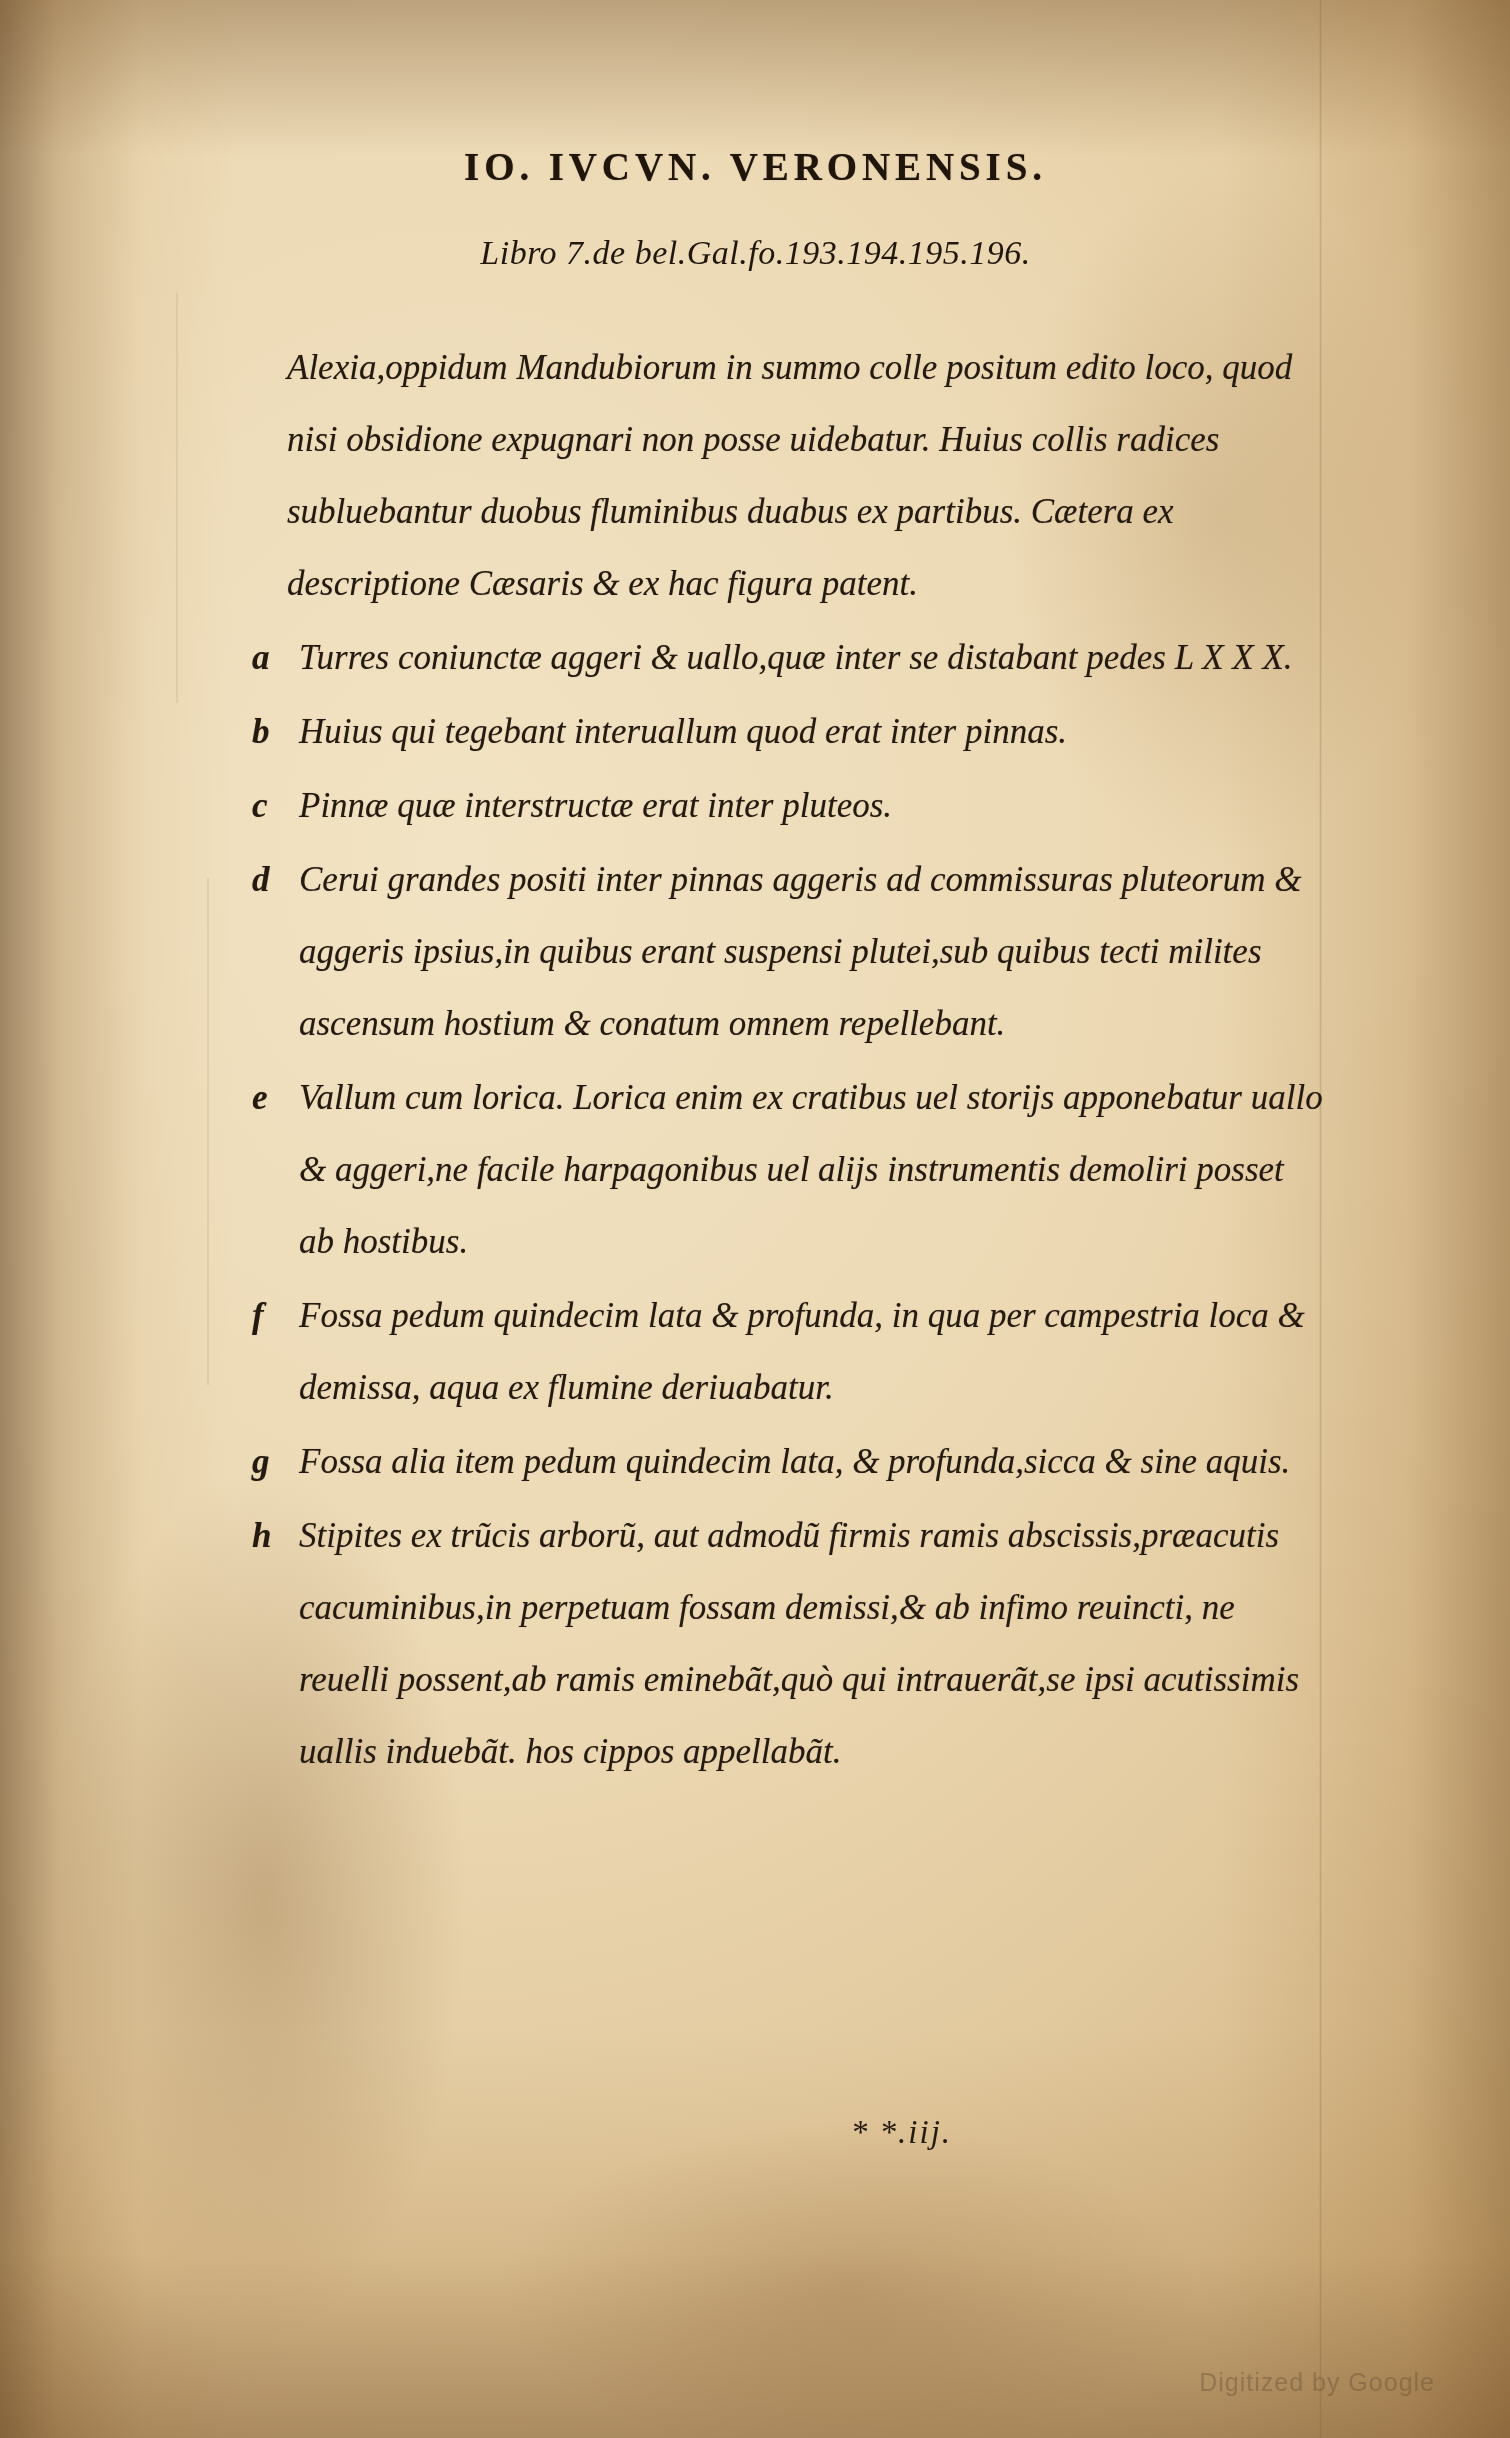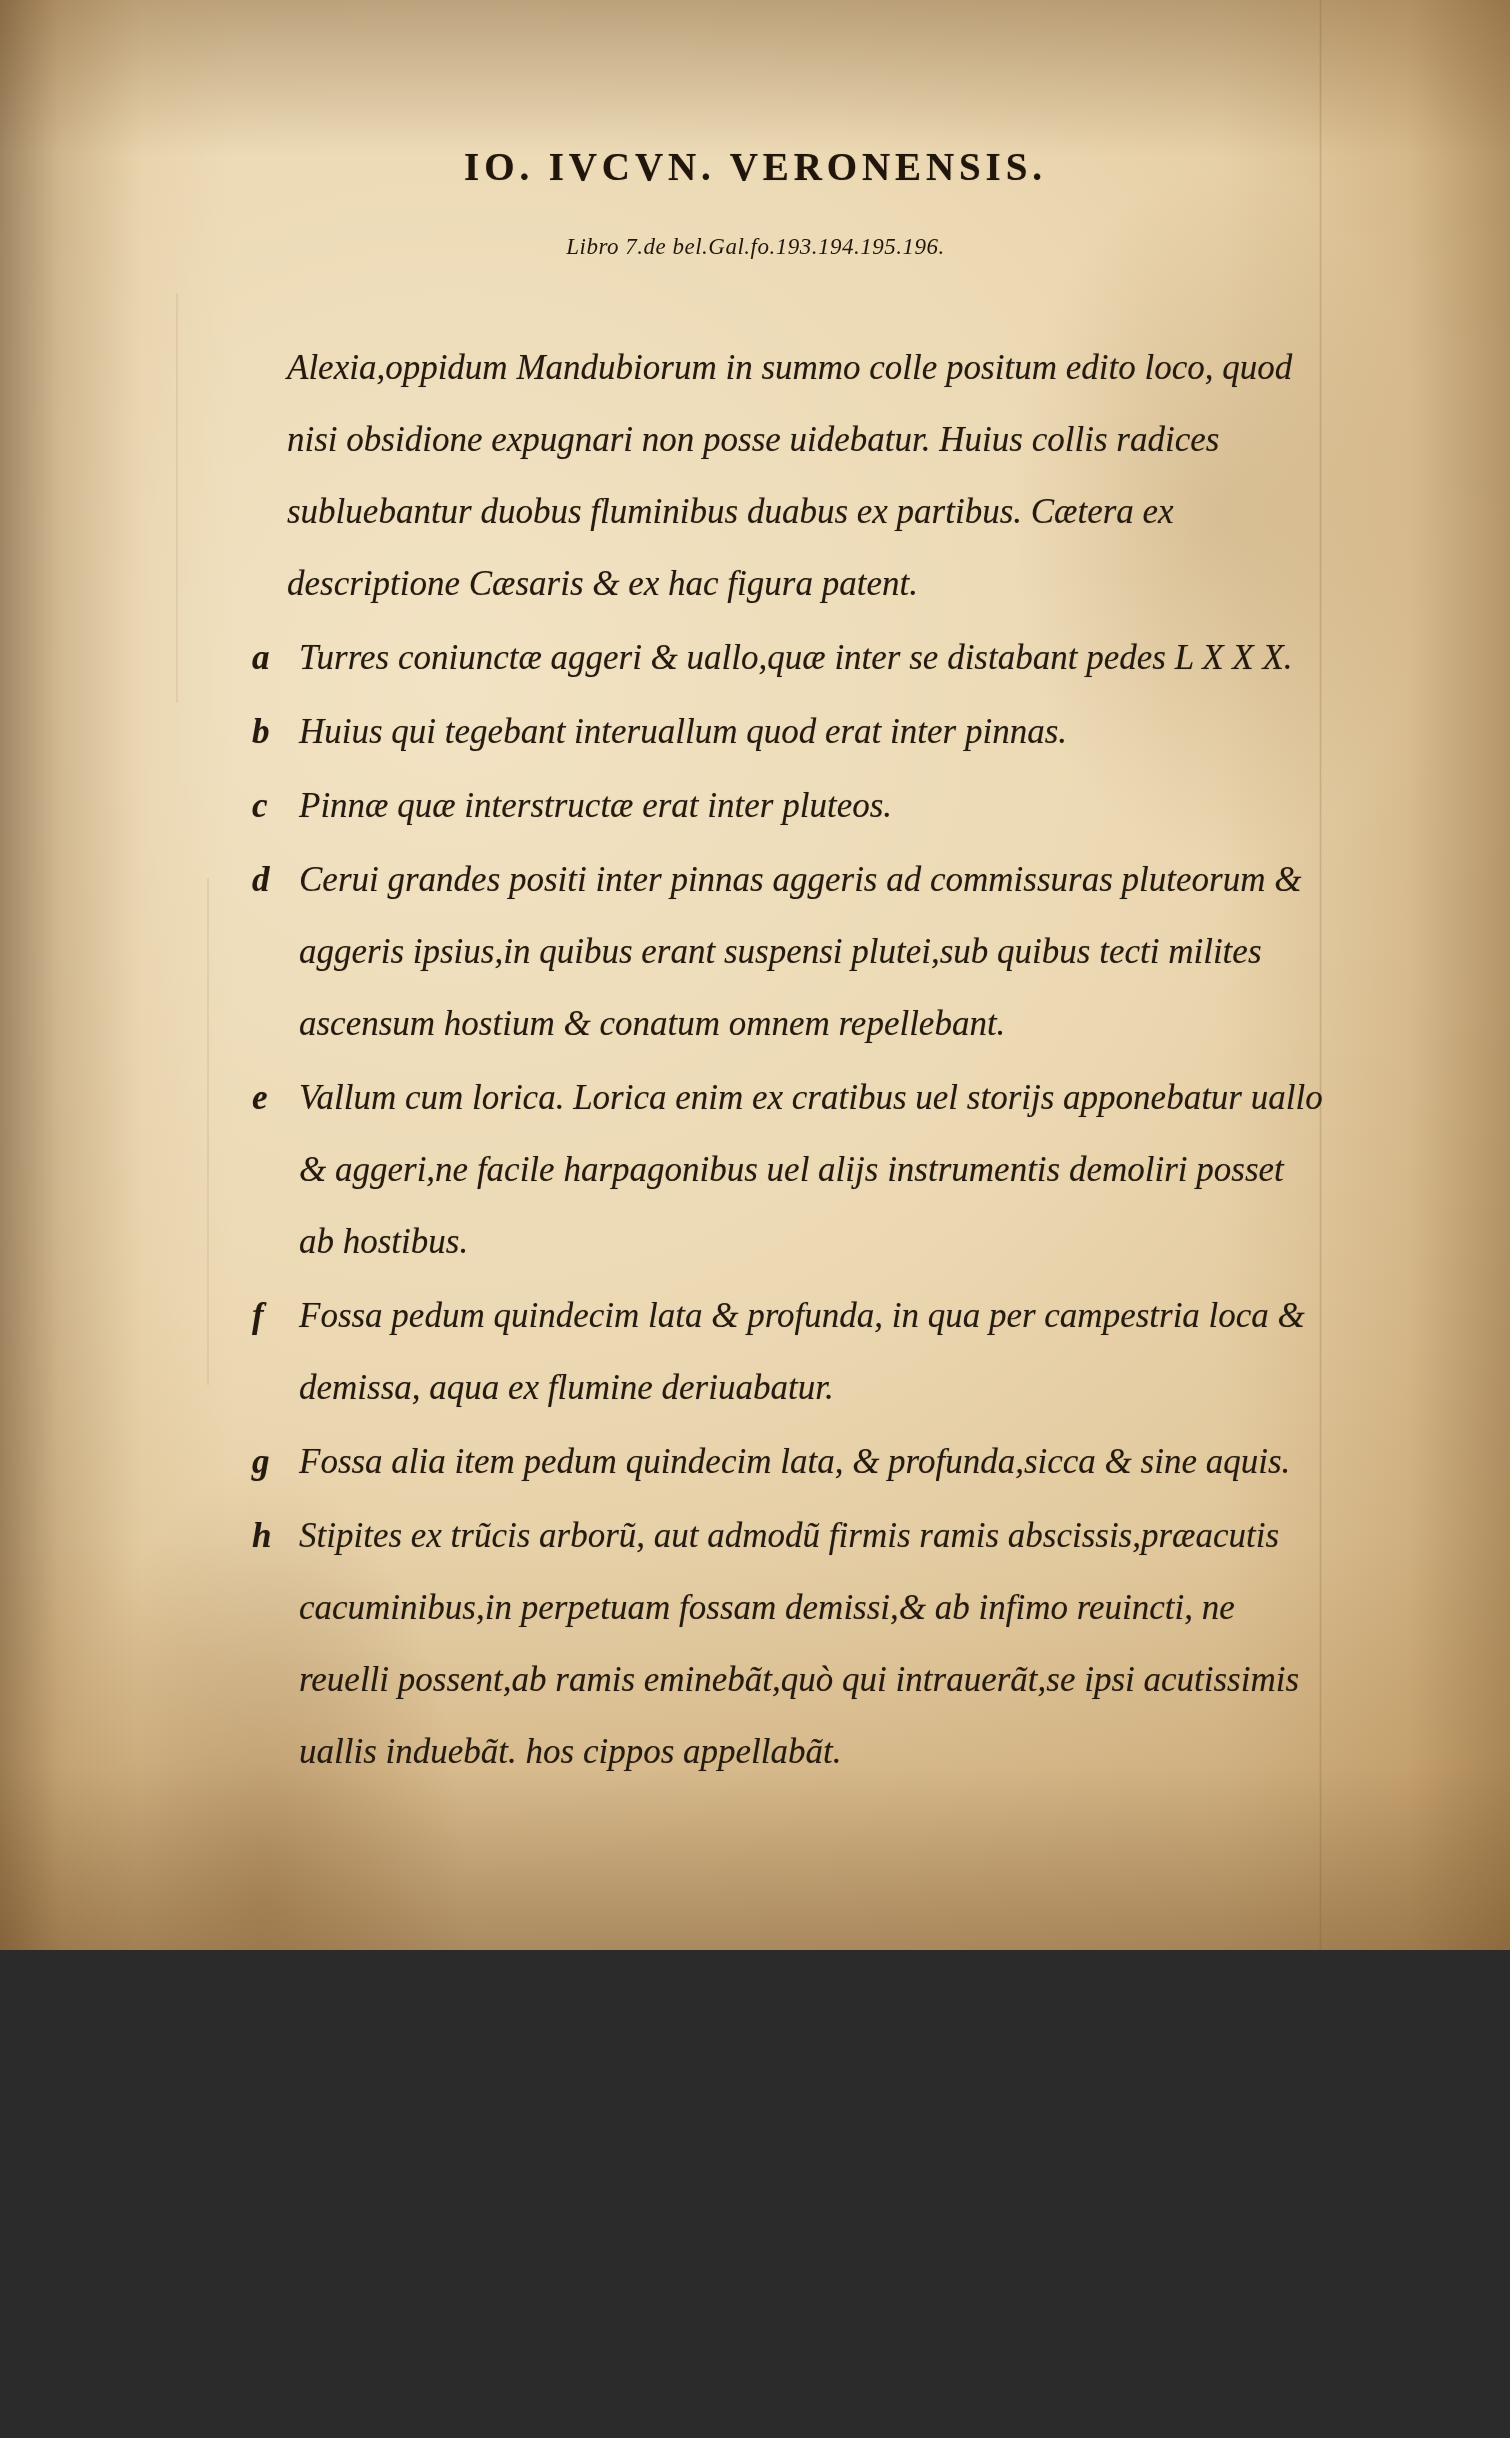--- a/index.html
+++ b/index.html
@@ -8,21 +8,21 @@
     background: #2b2b2b;
   }
   body {
     width: 1511px;
     height: 2438px;
     overflow: hidden;
   }
   .page {
     position: relative;
     width: 1511px;
-    height: 1950px;
+    height: 2438px;
     background:
       radial-gradient(ellipse 120% 90% at 30% 35%, #f2e3c4 0%, #ecd9b4 38%, #e2c99e 62%, #d3b585 82%, #c2a271 100%);
     overflow: hidden;
     font-family: "Liberation Serif", serif;
     color: #2a1d10;
   }
   
   .stain {
     position: absolute;
     pointer-events: none;
@@ -87,21 +87,21 @@
     font-weight: 600;
     color: #20160c;
     text-shadow: 0 0 1px rgba(40,25,10,0.45);
   }
   .subheader {
     position: absolute;
     left: 0;
     top: 234px;
     width: 1511px;
     text-align: center;
-    font-size: 23px;
+    font-size: 34px;
     font-style: italic;
     color: #22170d;
     letter-spacing: 0.5px;
   }
 
   .body-block {
     position: absolute;
     left: 252px;
     top: 332px;
     width: 1073px;

